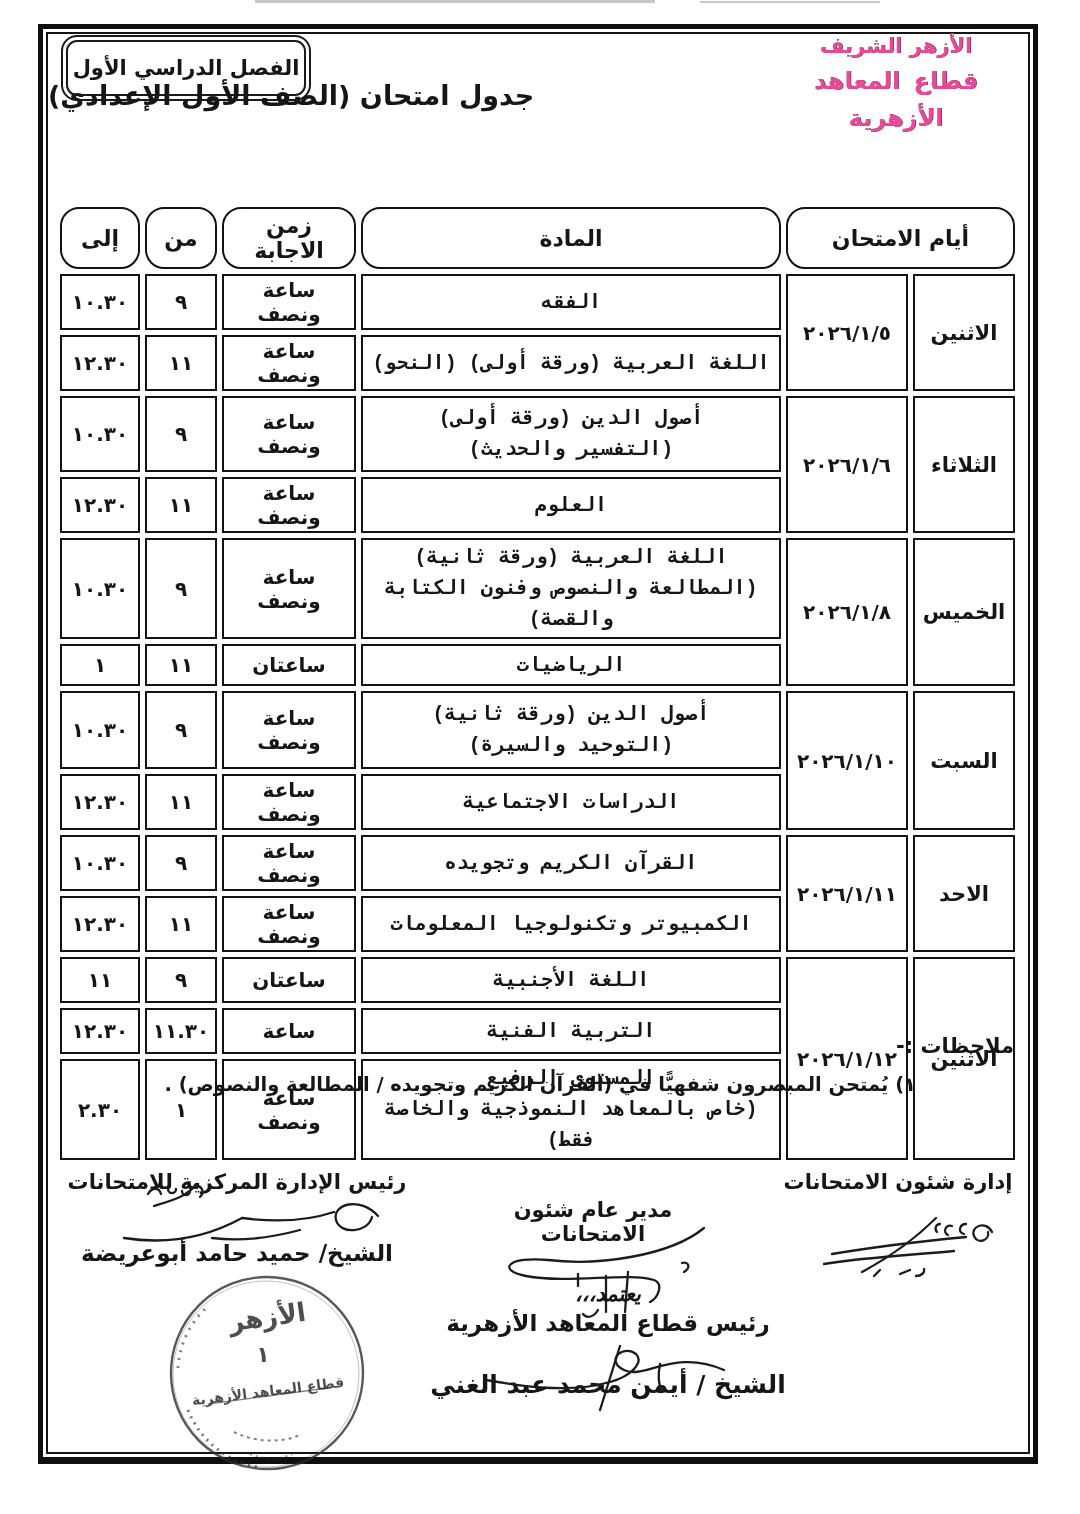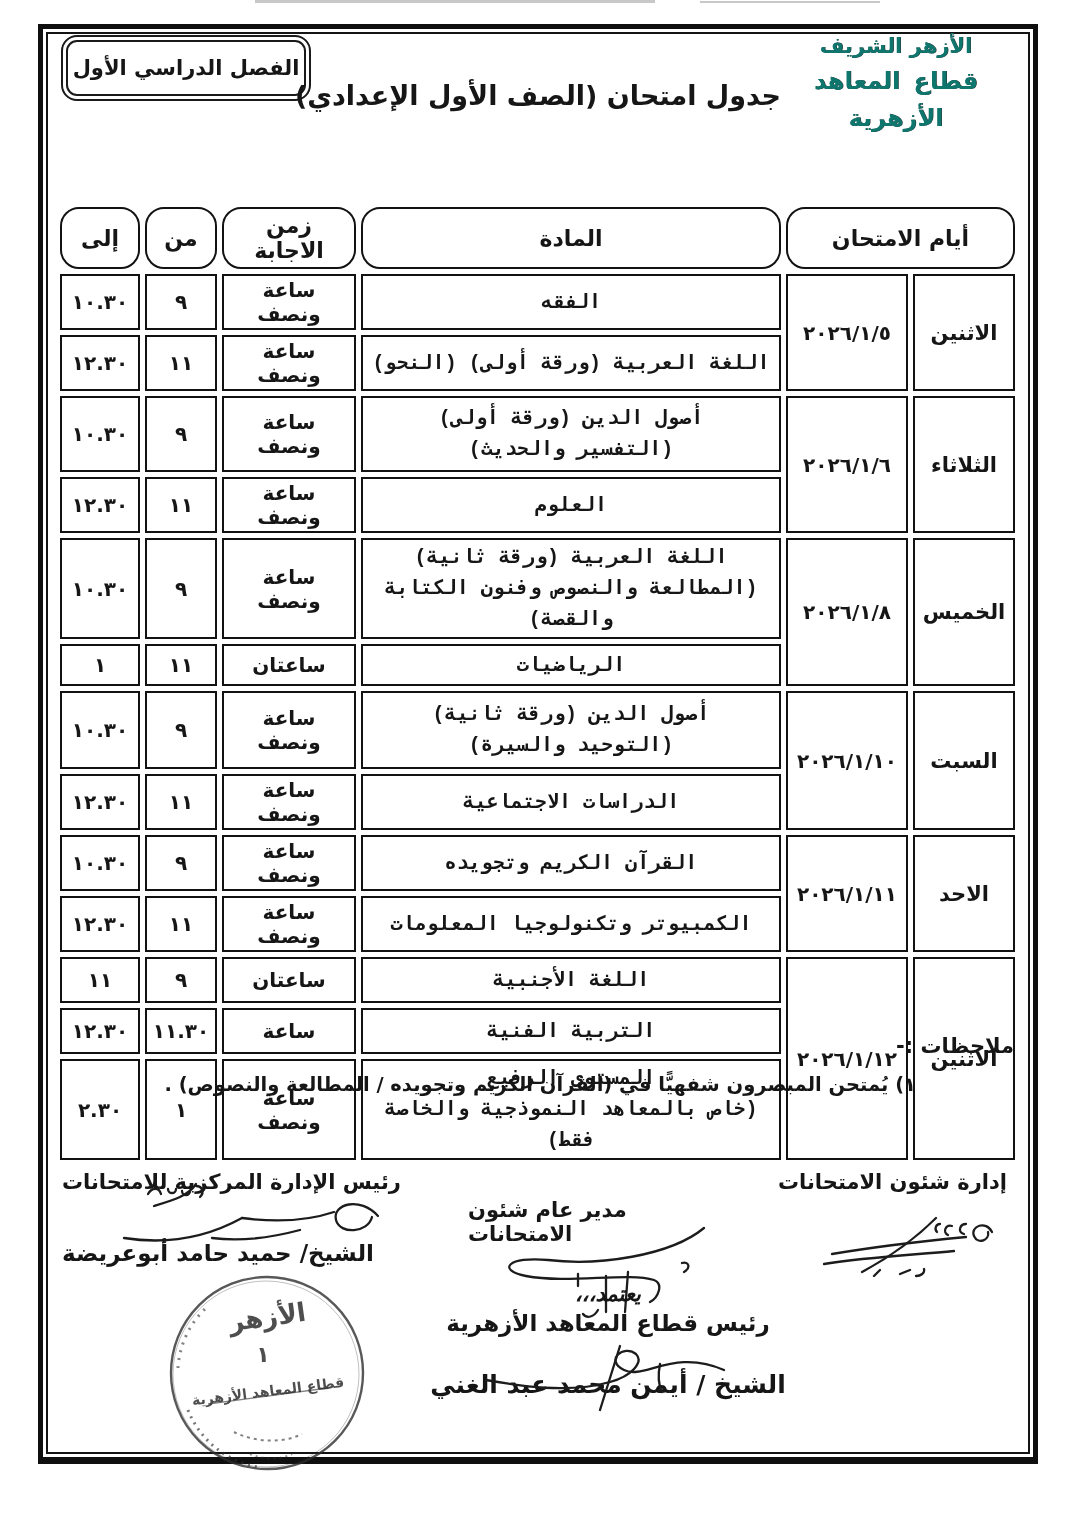--- a/index.html
+++ b/index.html
@@ -18,27 +18,27 @@
   }
   .smudge{position:absolute;background:#9a9a9a;opacity:.55;}
 
   
   .semester-box{
     position:absolute;left:18px;top:6px;width:236px;height:52px;
     border:2px solid #1a1a1a;border-radius:11px;outline:2px solid #1a1a1a;outline-offset:3px;
     display:flex;align-items:center;justify-content:center;font-size:21px;
   }
   .org{
-    position:absolute;top:-4px;right:4px;width:256px;text-align:center;color:#0f766e;
+    position:absolute;top:-4px;right:4px;width:256px;text-align:center;color:#ec4899;
     text-shadow:.5px 0 0 #2a2a2a;line-height:1.55;
   }
   .org .l1{font-size:21px;}
   .org .l2{font-size:24px;word-spacing:5px;}
   .org .l3{font-size:20px;}
-  .title{position:absolute;top:46px;left:0;right:0;text-align:center;font-size:27px;}
+  .title{position:absolute;top:46px;left:0;right:0;text-align:left;font-size:27px;}
   .subtitle{position:absolute;top:110px;left:0;right:0;text-align:center;font-size:26px;word-spacing:7px;letter-spacing:.5px;}
 
   
   table.sched{
     position:absolute;top:168px;right:8px;width:965px;
     border-collapse:separate;border-spacing:5px;table-layout:fixed;direction:rtl;
   }
   table.sched td,table.sched th{
     border:2.5px solid #121212;box-sizing:border-box;text-align:center;vertical-align:middle;
     font-weight:700;padding:2px 4px;background:#fff;
@@ -50,21 +50,21 @@
   .c-subj .ln{display:block;line-height:1.55;}
   .c-dur{font-size:20px;}
   .c-num{font-size:20px;}
 
   
   .notes-title{position:absolute;top:1000px;right:14px;font-size:21px;}
   .notes-items{position:absolute;top:1034px;right:112px;text-align:right;font-size:19.5px;line-height:34px;}
 
   
   .sig-row{position:absolute;top:1136px;left:0;right:0;height:160px;}
-  .sig-block{position:absolute;text-align:left;}
+  .sig-block{position:absolute;text-align:center;}
   .sig-title{font-size:21px;}
   .sig-name{font-size:23px;}
   .sig-svg{position:absolute;}
   .sig-svg path{fill:none;stroke:#1c1c1c;stroke-width:2.3;stroke-linecap:round;stroke-linejoin:round;}
 
   .approval{position:absolute;top:1248px;left:310px;width:500px;text-align:center;}
   .approve-word{font-size:21px;font-style:italic;}
   .approve-title{font-size:23px;margin-top:4px;}
   .approve-name{font-size:25px;margin-top:34px;}
 

